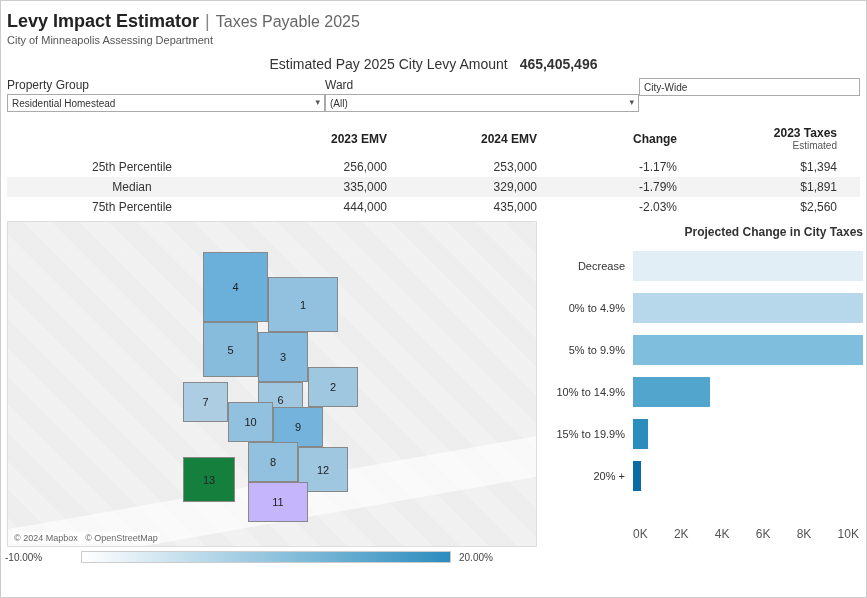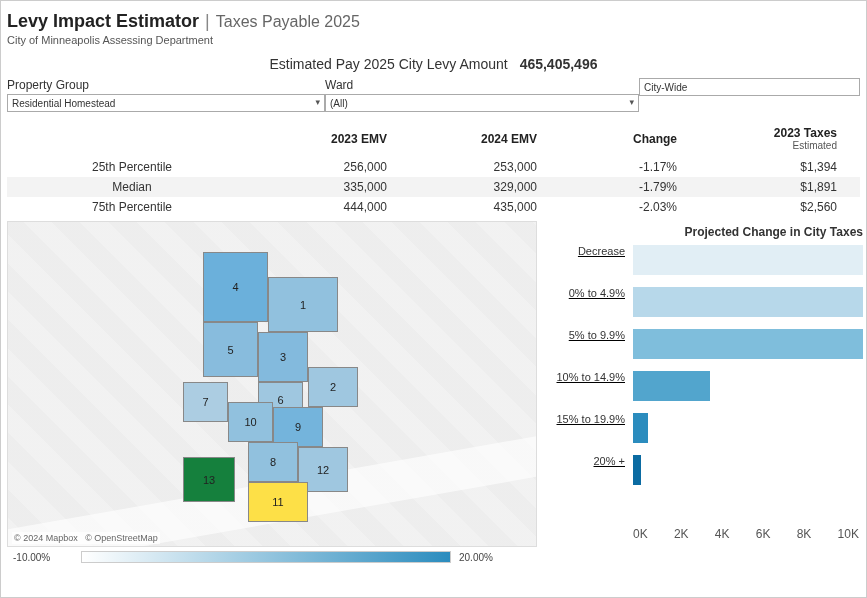--- a/index.html
+++ b/index.html
@@ -44,31 +44,31 @@
   .trow { font-size:12px; color:#333; padding:3px 0; }
   .trow.alt { background:#f3f3f3; }
 
   .lower { display:flex; padding: 4px 6px 0; gap:4px; height: 330px; }
   .mapwrap { flex: 0 0 530px; position:relative; background:#efefef; border:1px solid #ddd; overflow:hidden; }
   .attrib { position:absolute; bottom:2px; left:4px; font-size:9px; color:#666; background:rgba(255,255,255,0.7); padding:1px 2px; }
 
   .barwrap { flex:1; position:relative; padding:4px 0 0 4px; }
   .bartitle { font-size:12px; font-weight:600; color:#333; margin-bottom:6px;text-align:right; }
   .barchart { position:relative; height: 280px; }
-  .barcat { display:flex; height: 42px; text-decoration: underline; }
+  .barcat { display:flex; align-items:center; height: 42px; }
   .barlab { width: 88px; font-size:11px; color:#333; text-align:right; padding-right:8px; }
   .bar { height: 30px; }
   .baraxis { display:flex; justify-content:space-between; font-size:12px; color:#555; padding-left:88px; padding-right:4px; margin-top:2px; }
 
   .legend-bar {
     position:absolute; left: 80px; bottom: 0; width: 370px; height:12px;
     background: linear-gradient(to right, #fff, #2b8cbe);
     border:1px solid #ccc;
   }
-  .legend-left { position:absolute; left:12px; bottom:0; font-size:10px; color:#444; }
+  .legend-left { position:absolute; left:4px; bottom:0; font-size:10px; color:#444; }
   .legend-right { position:absolute; right:6px; bottom:0; font-size:10px; color:#444; }
 
   
   .ward { position:absolute; border:1px solid #888; display:flex; align-items:center; justify-content:center; font-size:11px; color:#222; }
   .mapbg-streets { position:absolute; inset:0; background:
      repeating-linear-gradient(45deg, rgba(255,255,255,0.4) 0 20px, rgba(230,230,230,0.4) 20px 40px);
      opacity:0.4;
   }
   .river { position:absolute; width:600px; height:40px; background:rgba(255,255,255,0.9);
     transform: rotate(-10deg); left:-30px; top:260px; opacity:0.7; border-radius:20px; }
@@ -160,21 +160,21 @@
         <div class="ward" style="left: 195px; top: 100px; width: 55px; height: 55px; background: rgb(136, 188, 221);">5</div>
         <div class="ward" style="left: 250px; top: 110px; width: 50px; height: 50px; background: rgb(131, 186, 221);">3</div>
         <div class="ward" style="left: 300px; top: 145px; width: 50px; height: 40px; background: rgb(159, 199, 224);">2</div>
         <div class="ward" style="left: 175px; top: 160px; width: 45px; height: 40px; background: rgb(172, 205, 226);">7</div>
         <div class="ward" style="left: 250px; top: 160px; width: 45px; height: 35px; background: rgb(159, 199, 224);">6</div>
         <div class="ward" style="left: 220px; top: 180px; width: 45px; height: 40px; background: rgb(145, 193, 222);">10</div>
         <div class="ward" style="left: 265px; top: 185px; width: 50px; height: 40px; background: rgb(116, 180, 220);">9</div>
         <div class="ward" style="left: 240px; top: 220px; width: 50px; height: 40px; background: rgb(145, 193, 222);">8</div>
         <div class="ward" style="left: 290px; top: 225px; width: 50px; height: 45px; background: rgb(159, 199, 224);">12</div>
         <div class="ward" style="left: 175px; top: 235px; width: 52px; height: 45px; background: #15803d;">13</div>
-        <div class="ward" style="left: 240px; top: 260px; width: 60px; height: 40px; background: #fde047; text-align: center;">11</div>
+        <div class="ward" style="left: 240px; top: 260px; width: 60px; height: 40px; background: #c4b5fd; text-align: center;">11</div>
       </div>
     <div class="attrib">
       <span>© 2024 Mapbox</span>
       &nbsp;
       <span>© OpenStreetMap</span>
     </div>
   </div>
 
   <div class="barwrap">
     <div class="bartitle">Projected Change in City Taxes</div>

